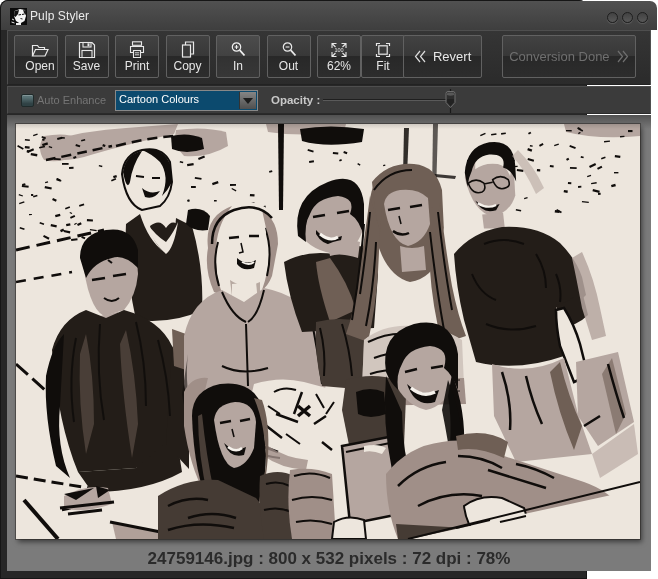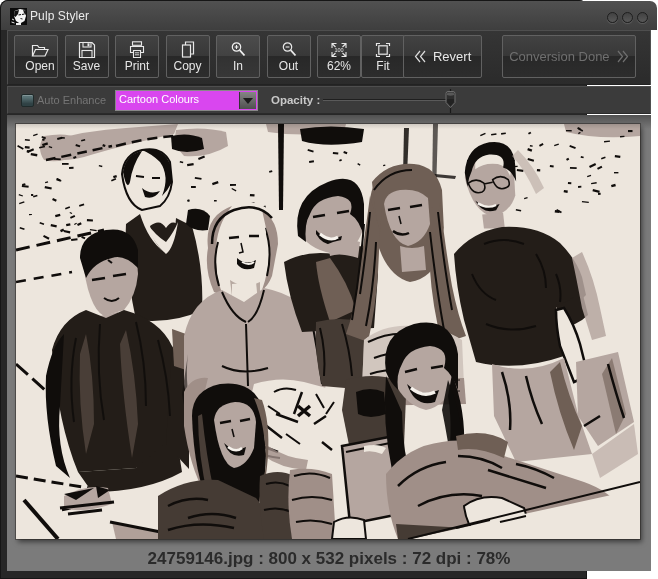--- a/index.html
+++ b/index.html
@@ -10,21 +10,21 @@
 #ttext{position:absolute;left:29px;top:8px;color:#eaeaea;font-size:12px;letter-spacing:0.1px;}
 .circ{position:absolute;top:10.5px;width:9px;height:9px;border-radius:50%;background:linear-gradient(#424242,#585858);border:1.5px solid #1e1e1e;box-shadow:0 1px 1px rgba(255,255,255,0.14);}
 #tbpanel{position:absolute;left:7px;top:30px;width:644px;height:55px;background:linear-gradient(#353535,#2b2b2b);border:1px solid #4e4e4e;border-bottom-color:#222;box-sizing:border-box;border-radius:1px;}
 .tbtn{position:absolute;top:4px;width:44px;height:43px;border:1px solid #616161;border-radius:2px;background:linear-gradient(#424242 0%,#383838 49%,#282828 50%,#2d2d2d 100%);color:#e6e6e6;font-size:12px;text-align:center;box-sizing:border-box;}
 .tbtn svg{display:block;margin:5px auto 0;}
 .tbtn .lbl{display:block;margin-top:0px;white-space:nowrap;}
 .wbtn{position:absolute;top:4px;height:43px;border:1px solid #616161;border-radius:2px;background:linear-gradient(#424242 0%,#383838 49%,#282828 50%,#2d2d2d 100%);color:#e8e8e8;font-size:13px;line-height:41px;text-align:center;box-sizing:border-box;white-space:nowrap;}
 #row2{position:absolute;left:7px;top:86px;width:644px;height:28px;background:#3b3b3b;border:1px solid #4e4e4e;border-bottom-color:#2a2a2a;box-sizing:border-box;}
 #chk{position:absolute;left:13px;top:7px;width:11px;height:11px;border:1px solid #1f2a2a;background:linear-gradient(#5a7376 20%,#2f4144 80%);border-radius:2px;box-shadow:inset 0 1px 0 rgba(255,255,255,0.25);}
 #aelbl{position:absolute;left:29px;top:7px;color:#757575;font-size:11px;white-space:nowrap;}
-#combo{position:absolute;left:107px;top:3px;width:143px;height:21px;background:#d946ef;border:1px solid #888;color:#fff;font-size:11px;box-sizing:border-box;}
+#combo{position:absolute;left:107px;top:3px;width:143px;height:21px;background:#0c4a6e;border:1px solid #888;color:#fff;font-size:11px;box-sizing:border-box;}
 #combo .txt{position:absolute;left:3px;top:1.5px;white-space:nowrap;}
 #combo .btn{position:absolute;right:1px;top:1px;width:16px;height:17px;background:linear-gradient(#858585,#4f4f4f);border-left:1px solid #333;}
 #combo .btn:after{content:"";position:absolute;left:3px;top:6px;border:5px solid transparent;border-top:6px solid #1c1c1c;}
 #oplbl{position:absolute;left:263px;top:6.5px;color:#c9c9c9;font-size:11.5px;white-space:nowrap;font-weight:bold;}
 #sltrack{position:absolute;left:315px;top:12px;width:131px;height:1px;background:#1f1f1f;border-bottom:1px solid #5a5a5a;}
 #sthumb{position:absolute;left:436px;top:2px;width:13px;height:24px;}
 #viewport{position:absolute;left:7px;top:115px;width:644px;height:456px;background:#7b7b7b;}
 #vshadow{position:absolute;left:0;top:0;width:644px;height:14px;background:linear-gradient(rgba(0,0,0,0.35),rgba(0,0,0,0));}
 #photo{position:absolute;left:9px;top:9px;width:624px;height:415px;box-shadow:0 0 0 1px rgba(35,30,26,0.45), 2px 3px 5px rgba(0,0,0,0.5);}
 #status{position:absolute;left:0;top:434px;width:644px;text-align:center;color:#2b2b2b;font-size:17px;font-weight:bold;}

